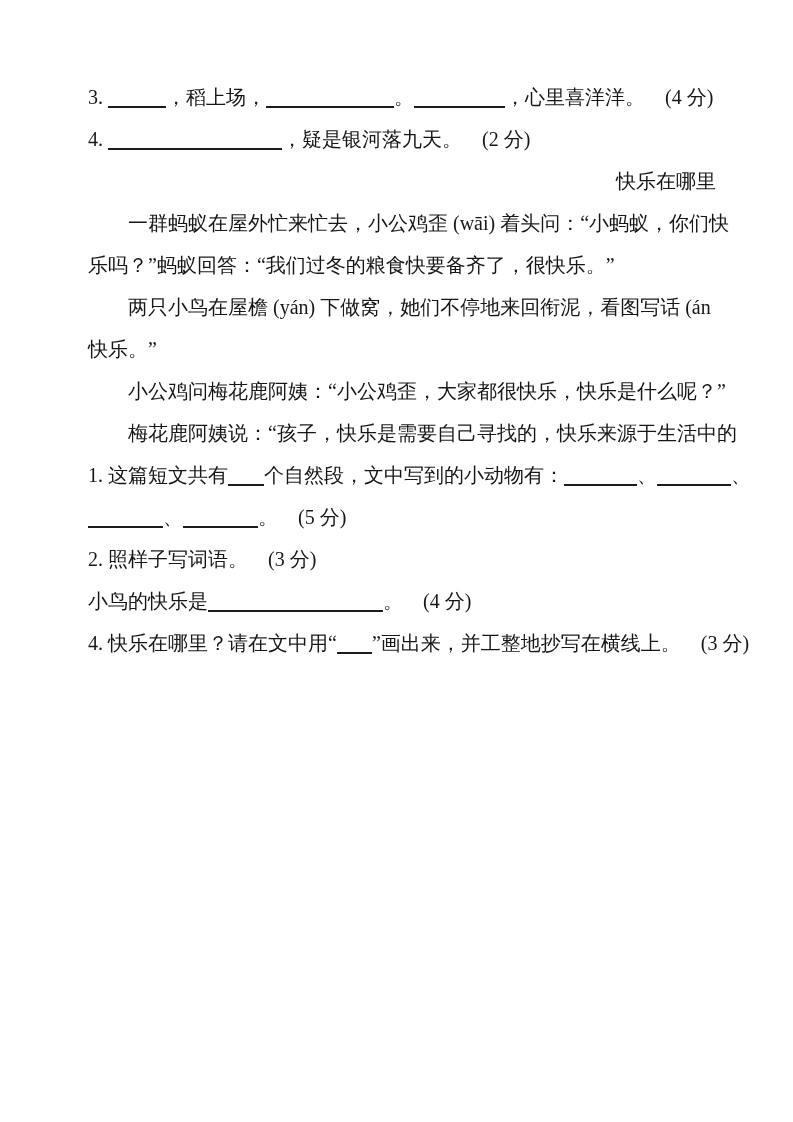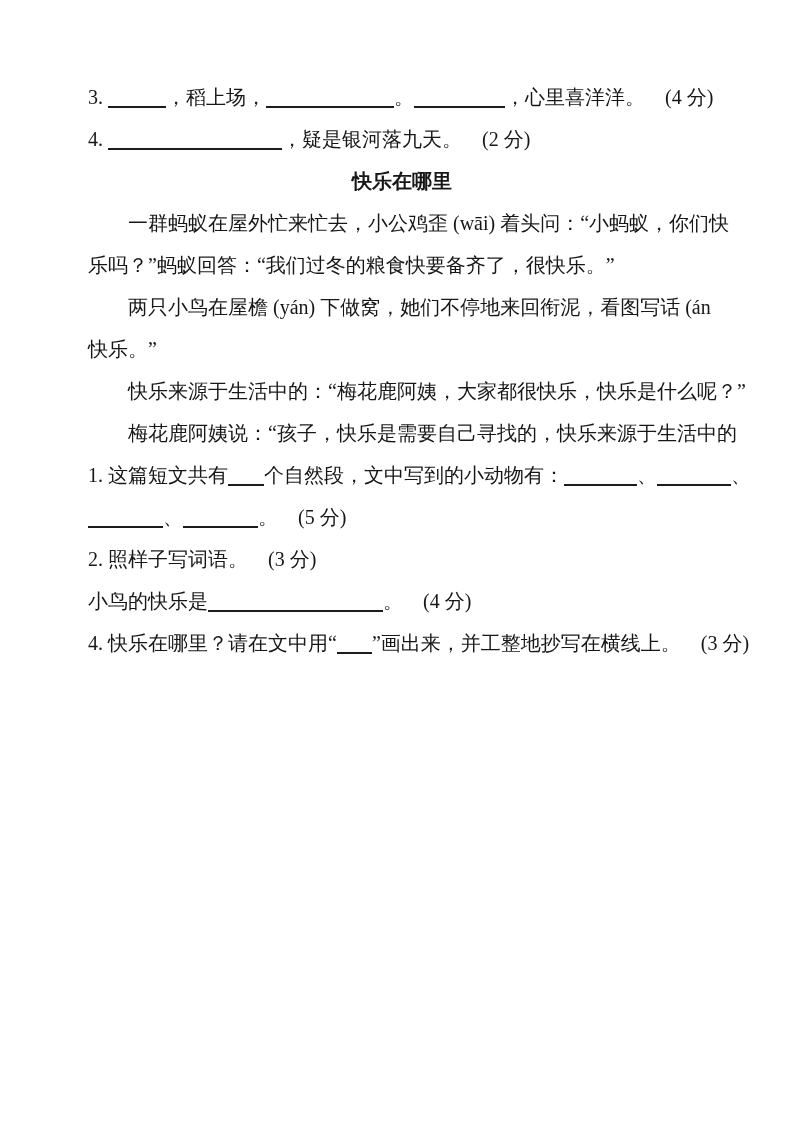--- a/index.html
+++ b/index.html
@@ -19,21 +19,21 @@
     position:absolute;
     left:88px;top:76px;
     width:628px;
   }
   .line{
     height:42px;
     line-height:42px;
     font-size:20px;
     white-space:nowrap;
   }
-  .line.center{text-align:center;font-weight:bold;}
+  .line.center{text-align:right;}
   .line.indent{padding-left:40px;}
   .blank{
     display:inline-block;
     height:16px;
     border-bottom:2px solid #1c1c1c;
     vertical-align:-4px;
   }
   .t{white-space:pre;}
 </style>
 </head>
@@ -41,21 +41,21 @@
 
 <div class="sheet">
   <div class="content">
       <div class="line"><span class="t">3. </span><span class="blank" style="width: 58px;"></span><span class="t">，稻上场，</span><span class="blank" style="width: 128px;"></span><span class="t">。</span><span class="blank" style="width: 91px;"></span><span class="t">，心里喜洋洋。　(4 分)</span></div>
       <div class="line"><span class="t">4. </span><span class="blank" style="width: 174px;"></span><span class="t">，疑是银河落九天。　(2 分)</span></div>
       <div class="line center"><span class="t">快乐在哪里</span></div>
       <div class="line indent"><span class="t">一群蚂蚁在屋外忙来忙去，小公鸡歪 (wāi) 着头问：“小蚂蚁，你们快</span></div>
       <div class="line"><span class="t">乐吗？”蚂蚁回答：“我们过冬的粮食快要备齐了，很快乐。”</span></div>
       <div class="line indent"><span class="t">两只小鸟在屋檐 (yán) 下做窝，她们不停地来回衔泥，看图写话 (án</span></div>
       <div class="line"><span class="t">快乐。”</span></div>
-      <div class="line indent"><span class="t">快乐来源于生活中的：“梅花鹿阿姨，大家都很快乐，快乐是什么呢？”</span></div>
+      <div class="line indent"><span class="t">小公鸡问梅花鹿阿姨：“小公鸡歪，大家都很快乐，快乐是什么呢？”</span></div>
       <div class="line indent"><span class="t">梅花鹿阿姨说：“孩子，快乐是需要自己寻找的，快乐来源于生活中的</span></div>
       <div class="line"><span class="t">1. 这篇短文共有</span><span class="blank" style="width: 36px;"></span><span class="t">个自然段，文中写到的小动物有：</span><span class="blank" style="width: 73px;"></span><span class="t">、</span><span class="blank" style="width: 74px;"></span><span class="t">、</span></div>
       <div class="line"><span class="blank" style="width: 75px;"></span><span class="t">、</span><span class="blank" style="width: 75px;"></span><span class="t">。　(5 分)</span></div>
       <div class="line"><span class="t">2. 照样子写词语。　(3 分)</span></div>
       <div class="line"><span class="t">小鸟的快乐是</span><span class="blank" style="width: 175px;"></span><span class="t">。　(4 分)</span></div>
       <div class="line"><span class="t">4. 快乐在哪里？请在文中用“</span><span class="blank" style="width: 35px;"></span><span class="t">”画出来，并工整地抄写在横线上。　(3 分)</span></div>
     </div>
 </div>
 
 </body></html>

